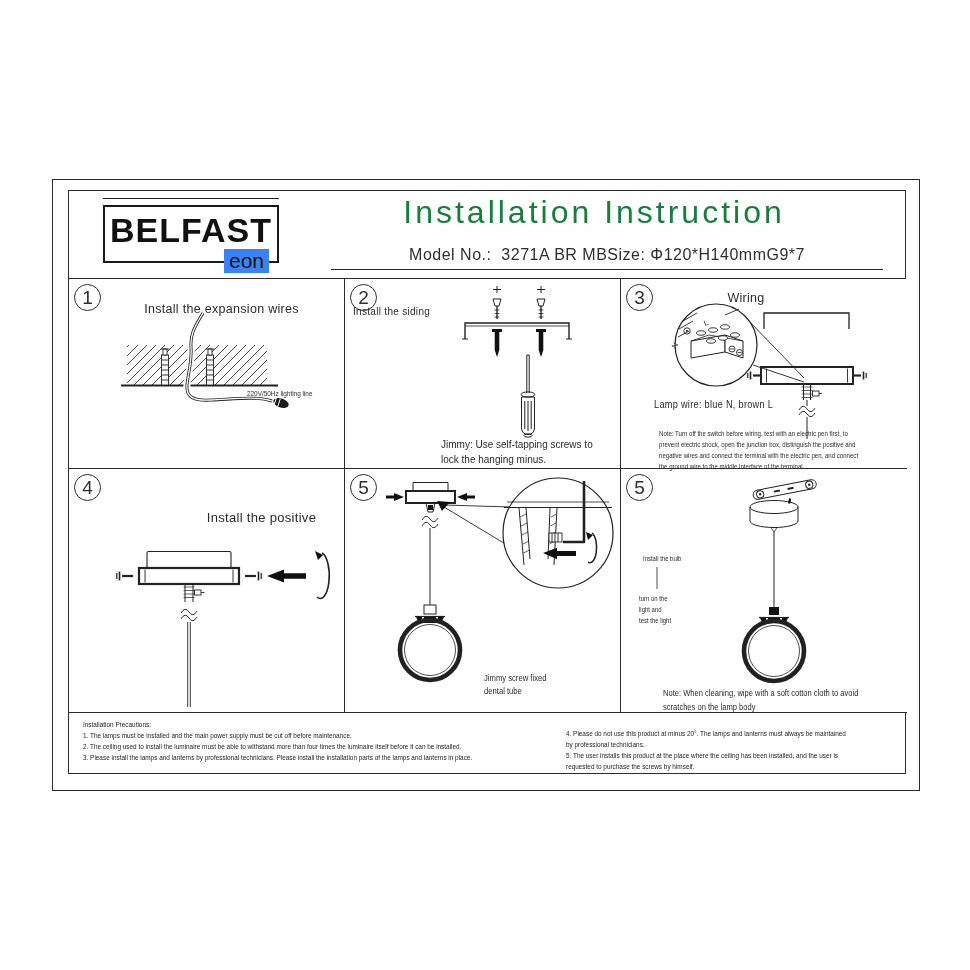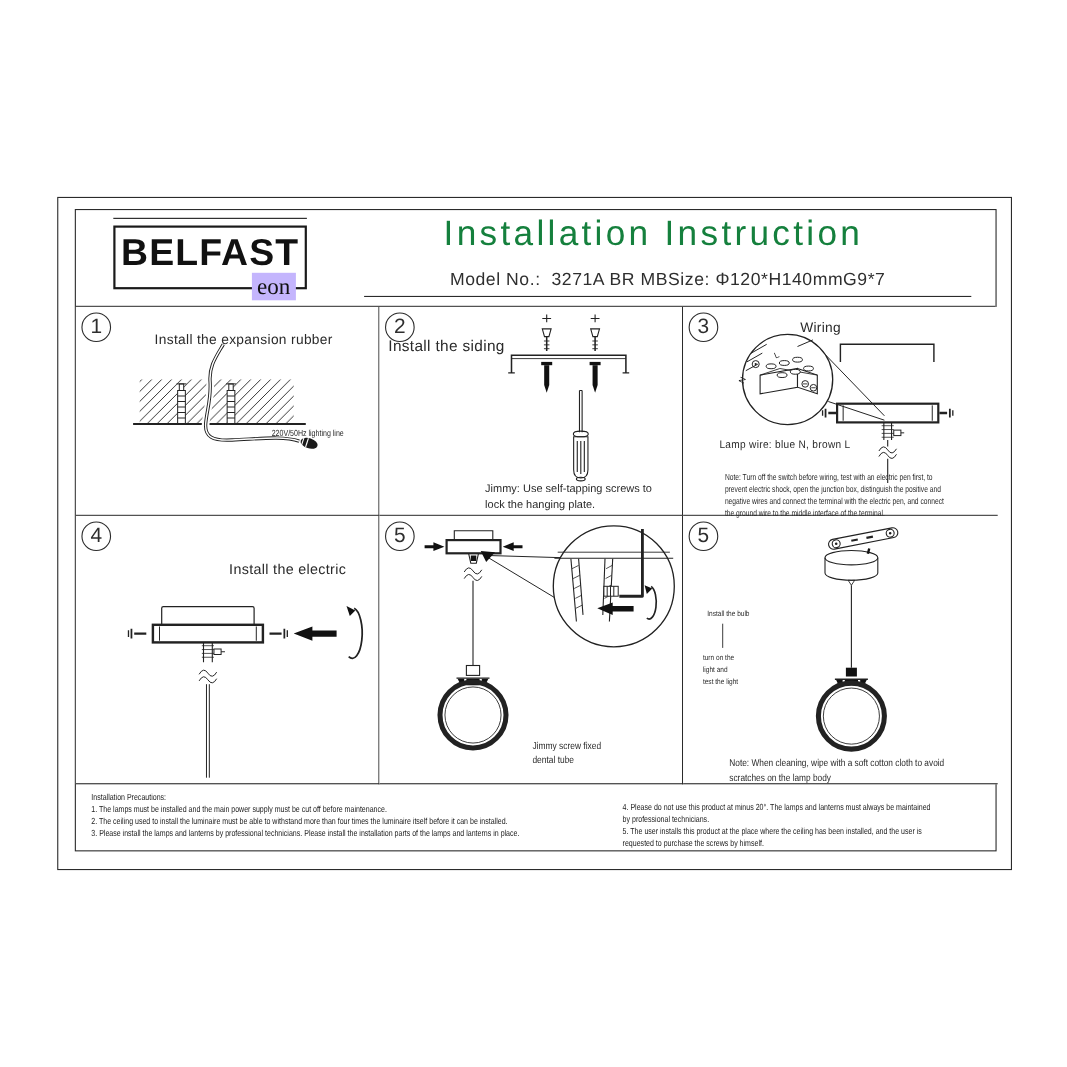--- a/index.html
+++ b/index.html
@@ -6,21 +6,21 @@
   body{width:970px;height:970px;font-family:"Liberation Sans",sans-serif;color:#1f1f1f;}
   .page{position:relative;width:970px;height:970px;background:#fff;overflow:hidden;}
   .outer{position:absolute;left:52px;top:179px;width:866px;height:610px;border:1.6px solid #2b2b2b;}
   .doc{position:absolute;left:15px;top:10px;width:838px;height:584px;border:1px solid #2b2b2b;box-sizing:border-box;}
   .doc *, .doc{box-sizing:border-box;}
   
   .header{position:absolute;left:0;top:0;width:100%;height:88px;border-bottom:1px solid #2b2b2b;}
   .logo{position:absolute;left:34px;top:14px;width:176px;height:58px;border:2px solid #1a1a1a;}
   .logo-topline{position:absolute;left:-2px;right:-2px;top:-9px;border-top:1.6px solid #1a1a1a;}
   .brand{position:absolute;left:0;right:0;top:4px;text-align:center;font-size:34px;font-weight:bold;letter-spacing:1px;color:#111;}
-  .eon{position:absolute;right:8px;bottom:-12px;background:#c4b5fd;padding:0 5px;font-family:Liberation Serif, serif;font-size:21px;color:#111;}
+  .eon{position:absolute;right:8px;bottom:-12px;background:#3b82f6;padding:0 5px;font-family:Liberation Sans, sans-serif;font-size:21px;color:#111;}
   .title{position:absolute;left:290px;top:3px;width:470px;text-align:center;font-size:32px;font-weight:300;letter-spacing:3px;color:#15803d;white-space:nowrap;}
   .model-line{position:absolute;left:262px;top:50px;width:552px;height:29px;border-bottom:1.2px solid #2b2b2b;display:flex;justify-content:center;align-items:center;font-size:16px;letter-spacing:.5px;color:#2e2e2e;}
   .model-line span{white-space:pre;}
   
   .panel{position:absolute;background:#fff;}
   .p1{left:0;top:88px;width:276px;height:190px;border-right:1px solid #2b2b2b;border-bottom:1px solid #2b2b2b;}
   .p2{left:276px;top:88px;width:276px;height:190px;border-right:1px solid #2b2b2b;border-bottom:1px solid #2b2b2b;}
   .p3{left:552px;top:88px;width:286px;height:190px;border-bottom:1px solid #2b2b2b;}
   .p4{left:0;top:278px;width:276px;height:244px;border-right:1px solid #2b2b2b;border-bottom:1px solid #2b2b2b;}
   .p5{left:276px;top:278px;width:276px;height:244px;border-right:1px solid #2b2b2b;border-bottom:1px solid #2b2b2b;}
@@ -51,21 +51,21 @@
         <div class="title">Installation Instruction</div>
         <div class="model-line">
           <span>Model No.:  3271A BR MB</span>
           <span>Size: Φ120*H140mm</span>
           <span>G9*7</span>
         </div>
       </div>
 
       <div class="panel p1">
         <div class="num">1</div>
-        <div class="cap" style="left:30px;right:0;top:23px;text-align:center;font-size:12.5px;">Install the expansion rubber</div>
+        <div class="cap" style="left:30px;right:0;top:23px;text-align:center;font-size:12.5px;">Install the expansion wires</div>
         <svg width="276" height="190" viewBox="0 0 276 190">
           <defs>
             <pattern id="hp1" patternUnits="userSpaceOnUse" width="9" height="9">
               <path d="M-1 10 L10 -1" stroke="#333" stroke-width="0.9" fill="none"></path>
             </pattern>
           </defs>
           <g>
             <rect x="58" y="66" width="140" height="40" fill="url(#hp1)"></rect>
             <line x1="52" y1="106.5" x2="209" y2="106.5" stroke="#222" stroke-width="1.8"></line>
           </g>
@@ -98,21 +98,21 @@
             <ellipse cx="212" cy="124" rx="8" ry="4.6" fill="#1a1a1a"></ellipse>
             <line x1="206" y1="120.5" x2="206" y2="127.5" stroke="#fff" stroke-width="1"></line>
             <line x1="210" y1="119.8" x2="210" y2="128.2" stroke="#fff" stroke-width="1"></line>
           </g>
         </svg>
         <div class="small" style="left:178px;top:110px;font-size:8px;transform:scaleX(.8);">220V/50Hz lighting line</div>
       </div>
 
       <div class="panel p2">
         <div class="num">2</div>
-        <div class="cap" style="left:8px;top:27px;font-size:14px;">Install the siding</div>
+        <div class="cap" style="left:8px;top:27px;font-size:10px;">Install the siding</div>
         <svg width="276" height="190" viewBox="0 0 276 190" fill="none" stroke="#222">
           <g stroke-width="1.4">
             <path d="M120 60 L120 44 L224 44 L224 60"></path>
             <path d="M120 47 H224" stroke-width="0.8"></path>
             <line x1="117" y1="60" x2="123" y2="60" stroke-width="1"></line>
             <line x1="221" y1="60" x2="227" y2="60" stroke-width="1"></line>
           </g>
           <g stroke-width="1">
             <line x1="152" y1="7" x2="152" y2="14"></line>
               <line x1="148" y1="10.5" x2="156" y2="10.5"></line>
@@ -147,21 +147,21 @@
             <line x1="181.8" y1="76" x2="184.2" y2="76"></line>
             <ellipse cx="183" cy="115.5" rx="6.8" ry="2.6"></ellipse>
             <path d="M176.5 118 v30 q0 7.5 6.5 7.5 q6.5 0 6.5 -7.5 v-30 z"></path>
             <line x1="179.8" y1="122" x2="179.8" y2="150"></line>
               <line x1="183" y1="122" x2="183" y2="152"></line>
               <line x1="186.2" y1="122" x2="186.2" y2="150"></line>
             <ellipse cx="183" cy="156.5" rx="4" ry="1.7"></ellipse>
           </g>
         </svg>
         <div class="small" style="left:96px;top:160px;font-size:10px;">Jimmy: Use self-tapping screws to</div>
-        <div class="small" style="left:96px;top:175px;font-size:10px;">lock the hanging plate.</div>
+        <div class="small" style="left:96px;top:175px;font-size:10px;">lock the hanging minus.</div>
       </div>
 
       <div class="panel p3">
         <div class="num">3</div>
         <div class="cap" style="left:95px;top:12px;width:60px;text-align:center;font-size:12.5px;">Wiring</div>
         <svg width="286" height="190" viewBox="0 0 286 190" fill="none" stroke="#222">
           <g stroke-width="1.3">
             <path d="M143 50 L143 34 L228 34 L228 50"></path>
           </g>
           <g stroke-width="0.9">
@@ -232,21 +232,21 @@
         <div class="small" style="left:38px;top:149px;font-size:8px;line-height:11px;transform:scaleX(.76);">
           <div>Note: Turn off the switch before wiring, test with an electric pen first, to</div>
           <div>prevent electric shock, open the junction box, distinguish the positive and</div>
           <div>negative wires and connect the terminal with the electric pen, and connect</div>
           <div>the ground wire to the middle interface of the terminal.</div>
         </div>
       </div>
 
       <div class="panel p4">
         <div class="num">4</div>
-        <div class="cap" style="left:110px;top:41px;width:165px;text-align:center;font-size:13px;">Install the electric</div>
+        <div class="cap" style="left:110px;top:41px;width:165px;text-align:center;font-size:13px;">Install the positive</div>
         <svg width="276" height="244" viewBox="0 0 276 244" fill="none" stroke="#222">
           <g stroke-width="1.1">
             <path d="M78 99 V84 Q78 82.5 79.5 82.5 H160.5 Q162 82.5 162 84 V99"></path>
           </g>
           <g>
             <rect x="70" y="99" width="100" height="16" stroke-width="2.2"></rect>
             <line x1="76" y1="100.5" x2="76" y2="113.5" stroke-width="0.9"></line>
             <line x1="164" y1="100.5" x2="164" y2="113.5" stroke-width="0.9"></line>
           </g>
           <g>

